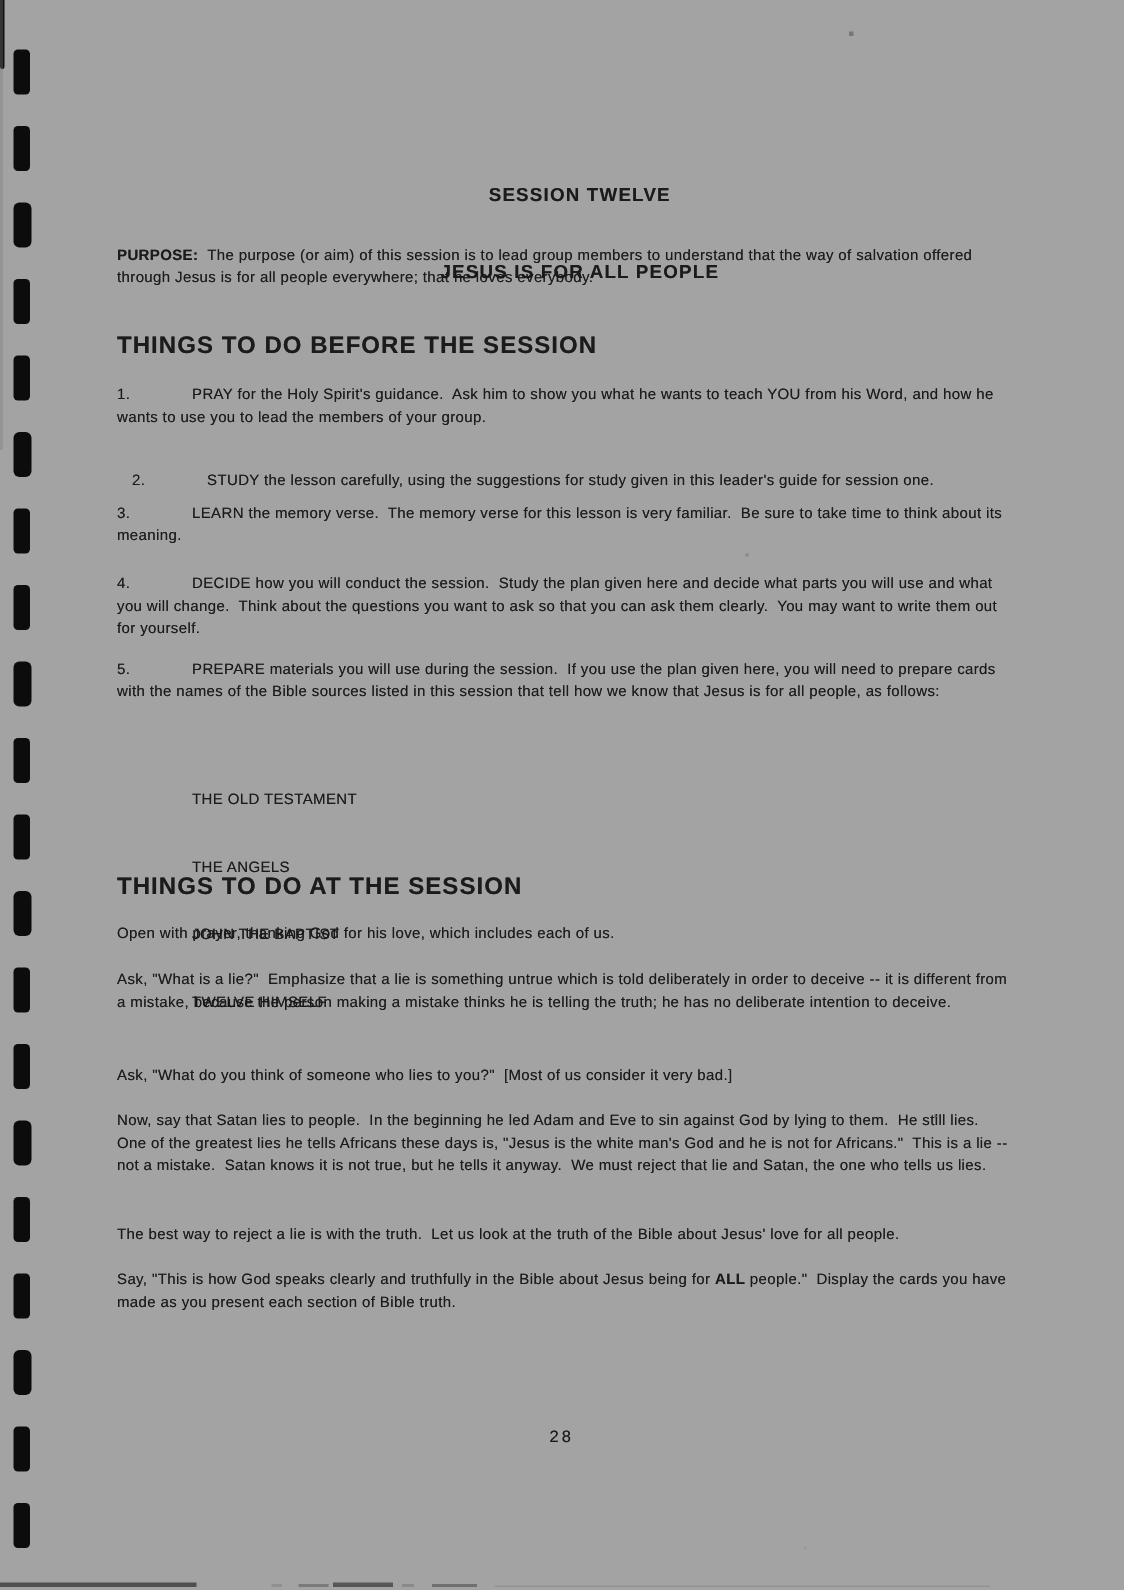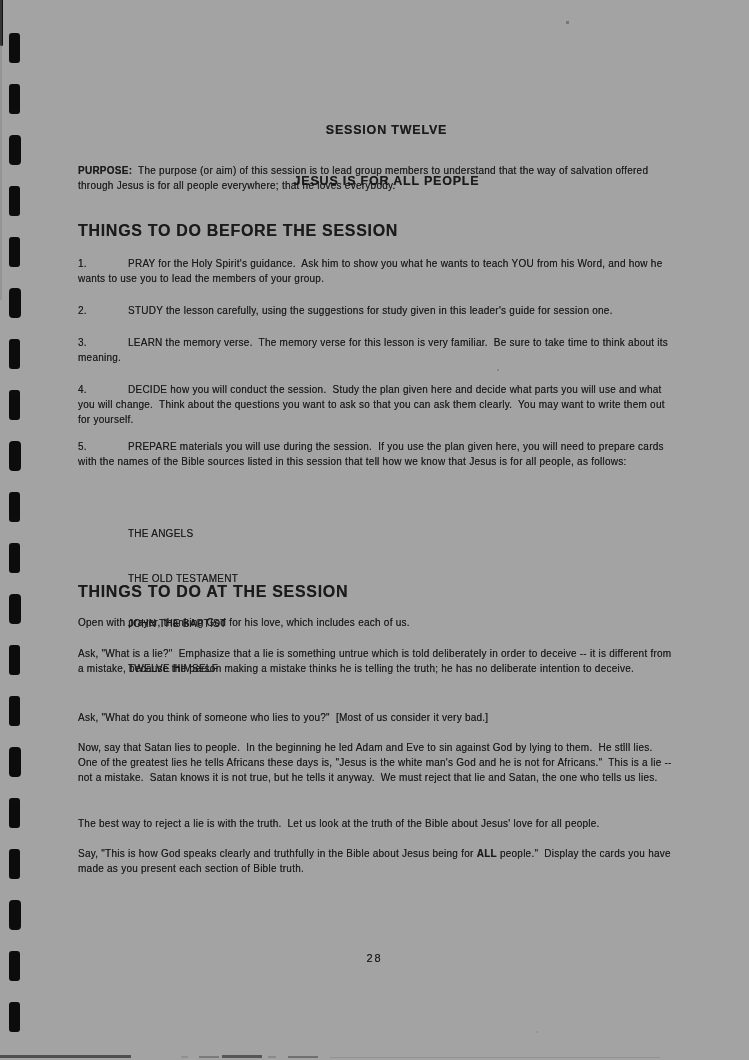--- a/index.html
+++ b/index.html
@@ -72,28 +72,28 @@
   <div class="block title-block" style="top:88px;">
     <div>SESSION TWELVE</div>
     <div>JESUS IS FOR ALL PEOPLE</div>
   </div>
 
   <p class="block" style="top:163px;margin:0;"><strong>PURPOSE:</strong><span>  The purpose (or aim) of this session is to lead group members to understand that the way of salvation offered through Jesus is for all people everywhere; that he loves everybody.</span></p>
 
   <div class="block heading" style="top:223px;">THINGS TO DO BEFORE THE SESSION</div>
 
   <p class="block" style="top:256px;margin:0;"><span class="num">1.</span><span>PRAY for the Holy Spirit's guidance.  Ask him to show you what he wants to teach YOU from his Word, and how he wants to use you to lead the members of your group.</span></p>
-  <p class="block" style="top:303px;margin:0;"><span class="num">2.</span><span>STUDY the lesson carefully, using the suggestions for study given in this leader's guide for session one.</span></p>
+  <p class="block" style="top:303px;margin:10px;"><span class="num">2.</span><span>STUDY the lesson carefully, using the suggestions for study given in this leader's guide for session one.</span></p>
   <p class="block" style="top:335px;margin:0;"><span class="num">3.</span><span>LEARN the memory verse.  The memory verse for this lesson is very familiar.  Be sure to take time to think about its meaning.</span></p>
   <p class="block" style="top:382px;margin:0;"><span class="num">4.</span><span>DECIDE how you will conduct the session.  Study the plan given here and decide what parts you will use and what you will change.  Think about the questions you want to ask so that you can ask them clearly.  You may want to write them out for yourself.</span></p>
   <p class="block" style="top:439px;margin:0;"><span class="num">5.</span><span>PREPARE materials you will use during the session.  If you use the plan given here, you will need to prepare cards with the names of the Bible sources listed in this session that tell how we know that Jesus is for all people, as follows:</span></p>
 
   <div class="block cards" style="top:496px;">
+    <div>THE OLD TESTAMENT</div>
     <div>THE ANGELS</div>
-    <div>THE OLD TESTAMENT</div>
     <div>JOHN THE BAPTIST</div>
     <div>TWELVE HIMSELF</div>
   </div>
 
   <div class="block heading" style="top:584px;">THINGS TO DO AT THE SESSION</div>
 
   <p class="block" style="top:615px;margin:0;">Open with prayer, thanking God for his love, which includes each of us.</p>
   <p class="block" style="top:646px;margin:0;">Ask, "What is a lie?"  Emphasize that a lie is something untrue which is told deliberately in order to deceive -- it is different from a mistake, because the person making a mistake thinks he is telling the truth; he has no deliberate intention to deceive.</p>
   <p class="block" style="top:710px;margin:0;">Ask, "What do you think of someone who lies to you?"  [Most of us consider it very bad.]</p>
   <p class="block" style="top:740px;margin:0;">Now, say that Satan lies to people.  In the beginning he led Adam and Eve to sin against God by lying to them.  He still lies.  One of the greatest lies he tells Africans these days is, "Jesus is the white man's God and he is not for Africans."  This is a lie -- not a mistake.  Satan knows it is not true, but he tells it anyway.  We must reject that lie and Satan, the one who tells us lies.</p>

